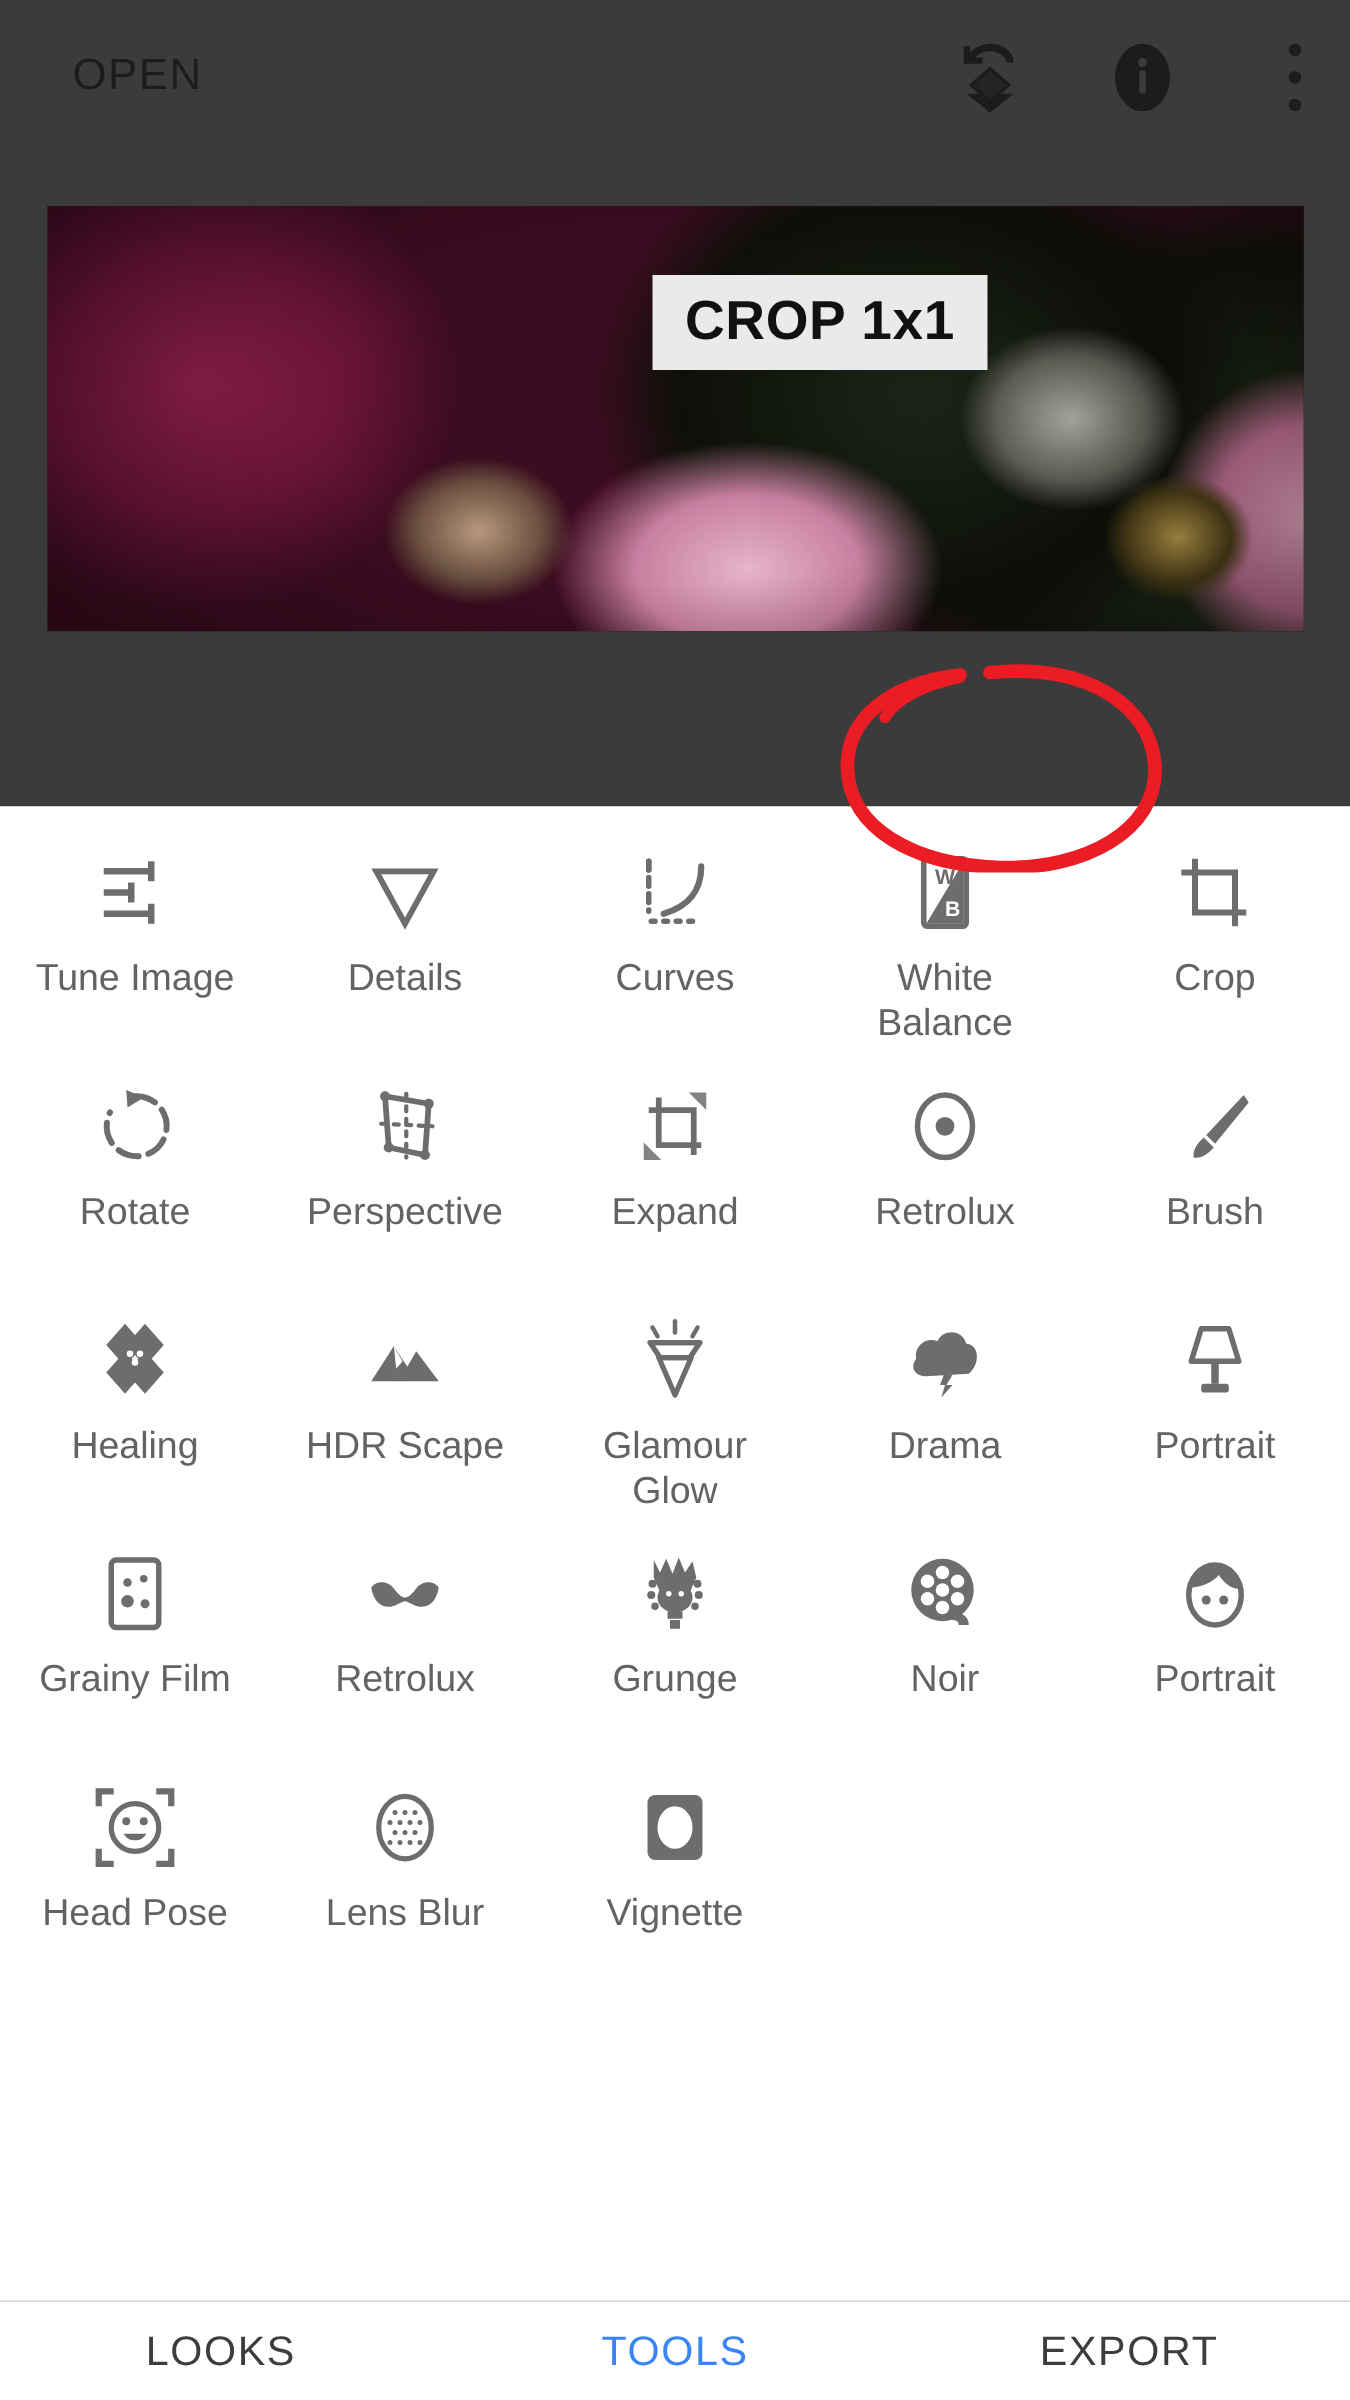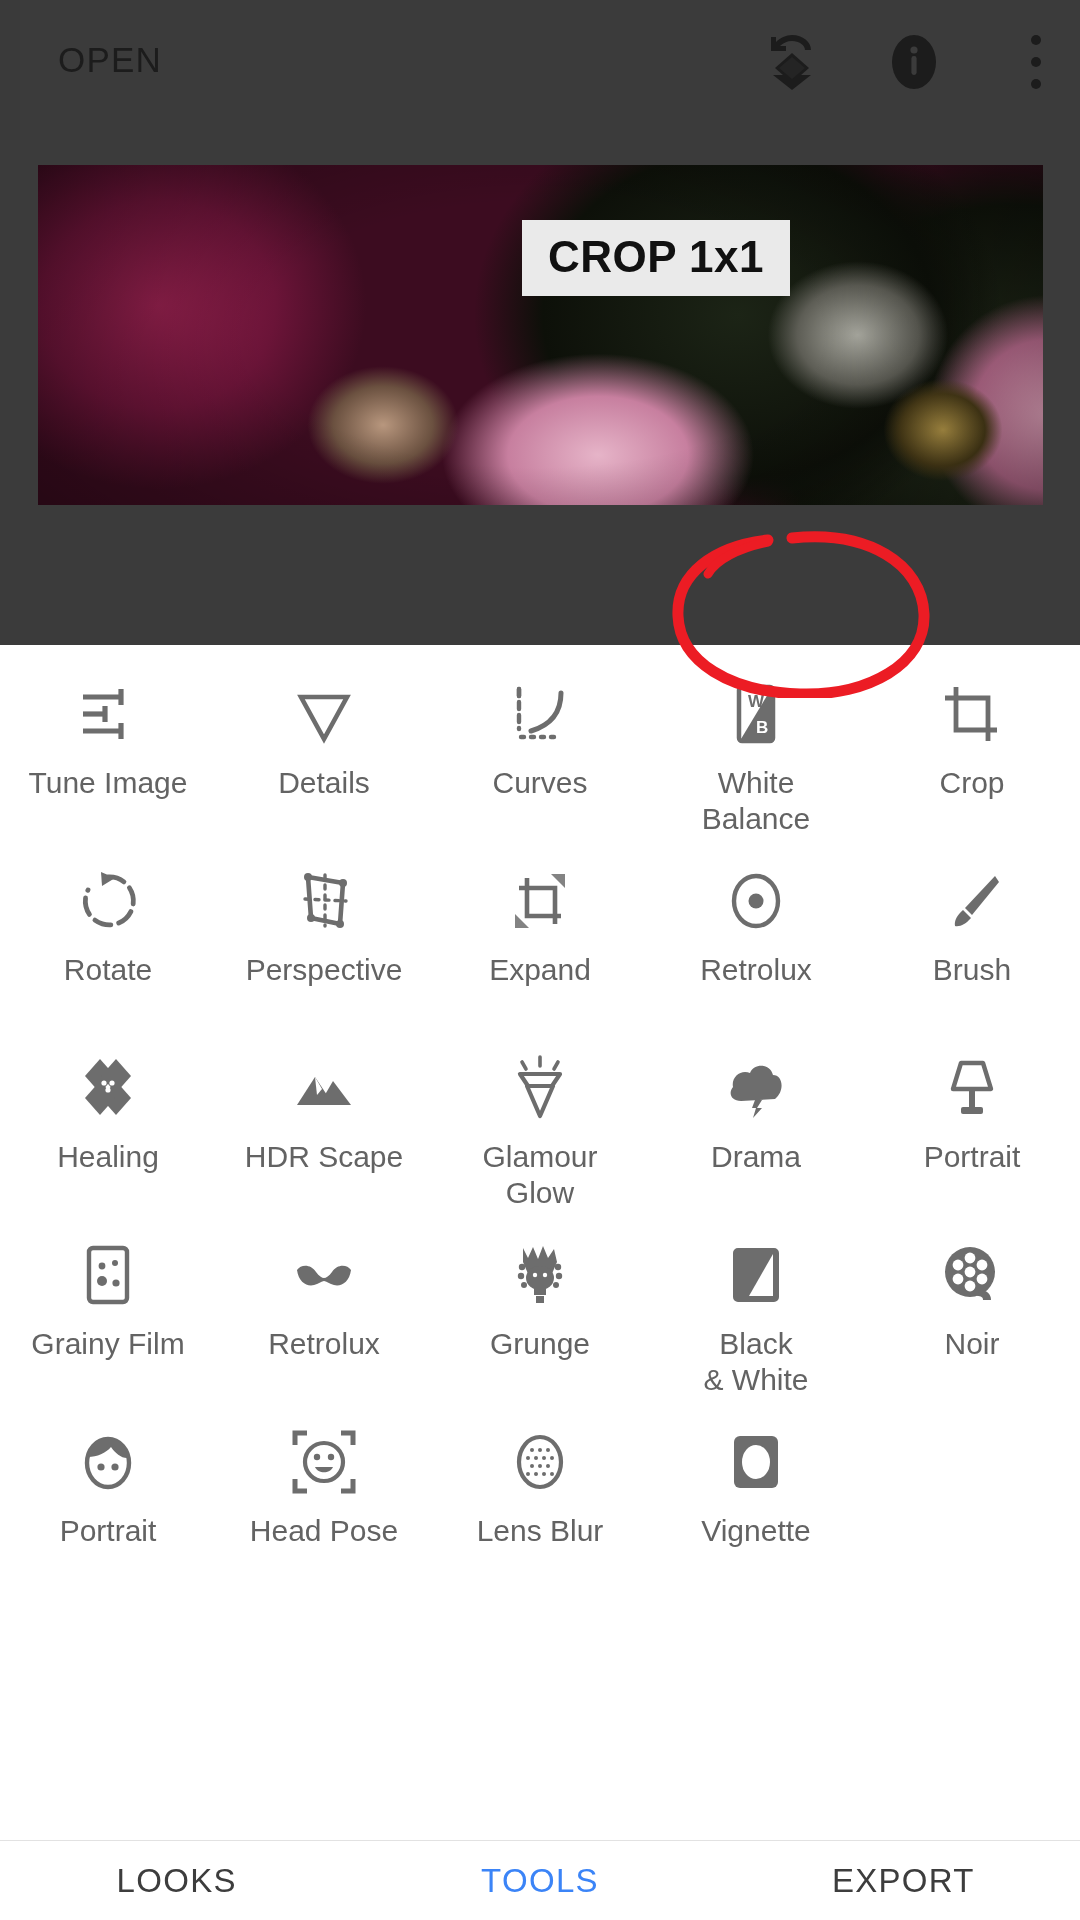--- a/index.html
+++ b/index.html
@@ -407,30 +407,20 @@
             <rect x="29" y="54" width="8" height="7" fill="#6d6d6d"></rect>
             <g fill="#ffffff">
               <circle cx="28" cy="33" r="2.2"></circle>
                 <circle cx="38" cy="33" r="2.2"></circle>
             </g>
           </svg>
         </span>
         <span class="tool-label">Grunge</span>
       </div>
 
-      <div class="tool">
-        <span class="tool-icon">
-          <svg width="66" height="66" viewBox="0 0 66 66">
-            <rect x="12" y="8" width="42" height="50" rx="3" fill="#6d6d6d"></rect>
-            <path d="M50 54 L50 12 L26 54 Z" fill="#ffffff"></path>
-            <rect x="12" y="8" width="42" height="50" rx="3" fill="none" stroke="#6d6d6d" stroke-width="4"></rect>
-          </svg>
-        </span>
-        <span class="tool-label">Black<br>&amp; White</span>
-      </div>
 
       <div class="tool">
         <span class="tool-icon">
           <svg width="66" height="66" viewBox="0 0 66 66">
             <circle cx="31" cy="30" r="25" fill="#6d6d6d"></circle>
             <g fill="#ffffff">
               <circle cx="31" cy="30" r="5.4"></circle>
               <circle cx="31" cy="16" r="5.4"></circle>
               <circle cx="31" cy="44" r="5.4"></circle>
               <circle cx="19" cy="23" r="5.4"></circle>

